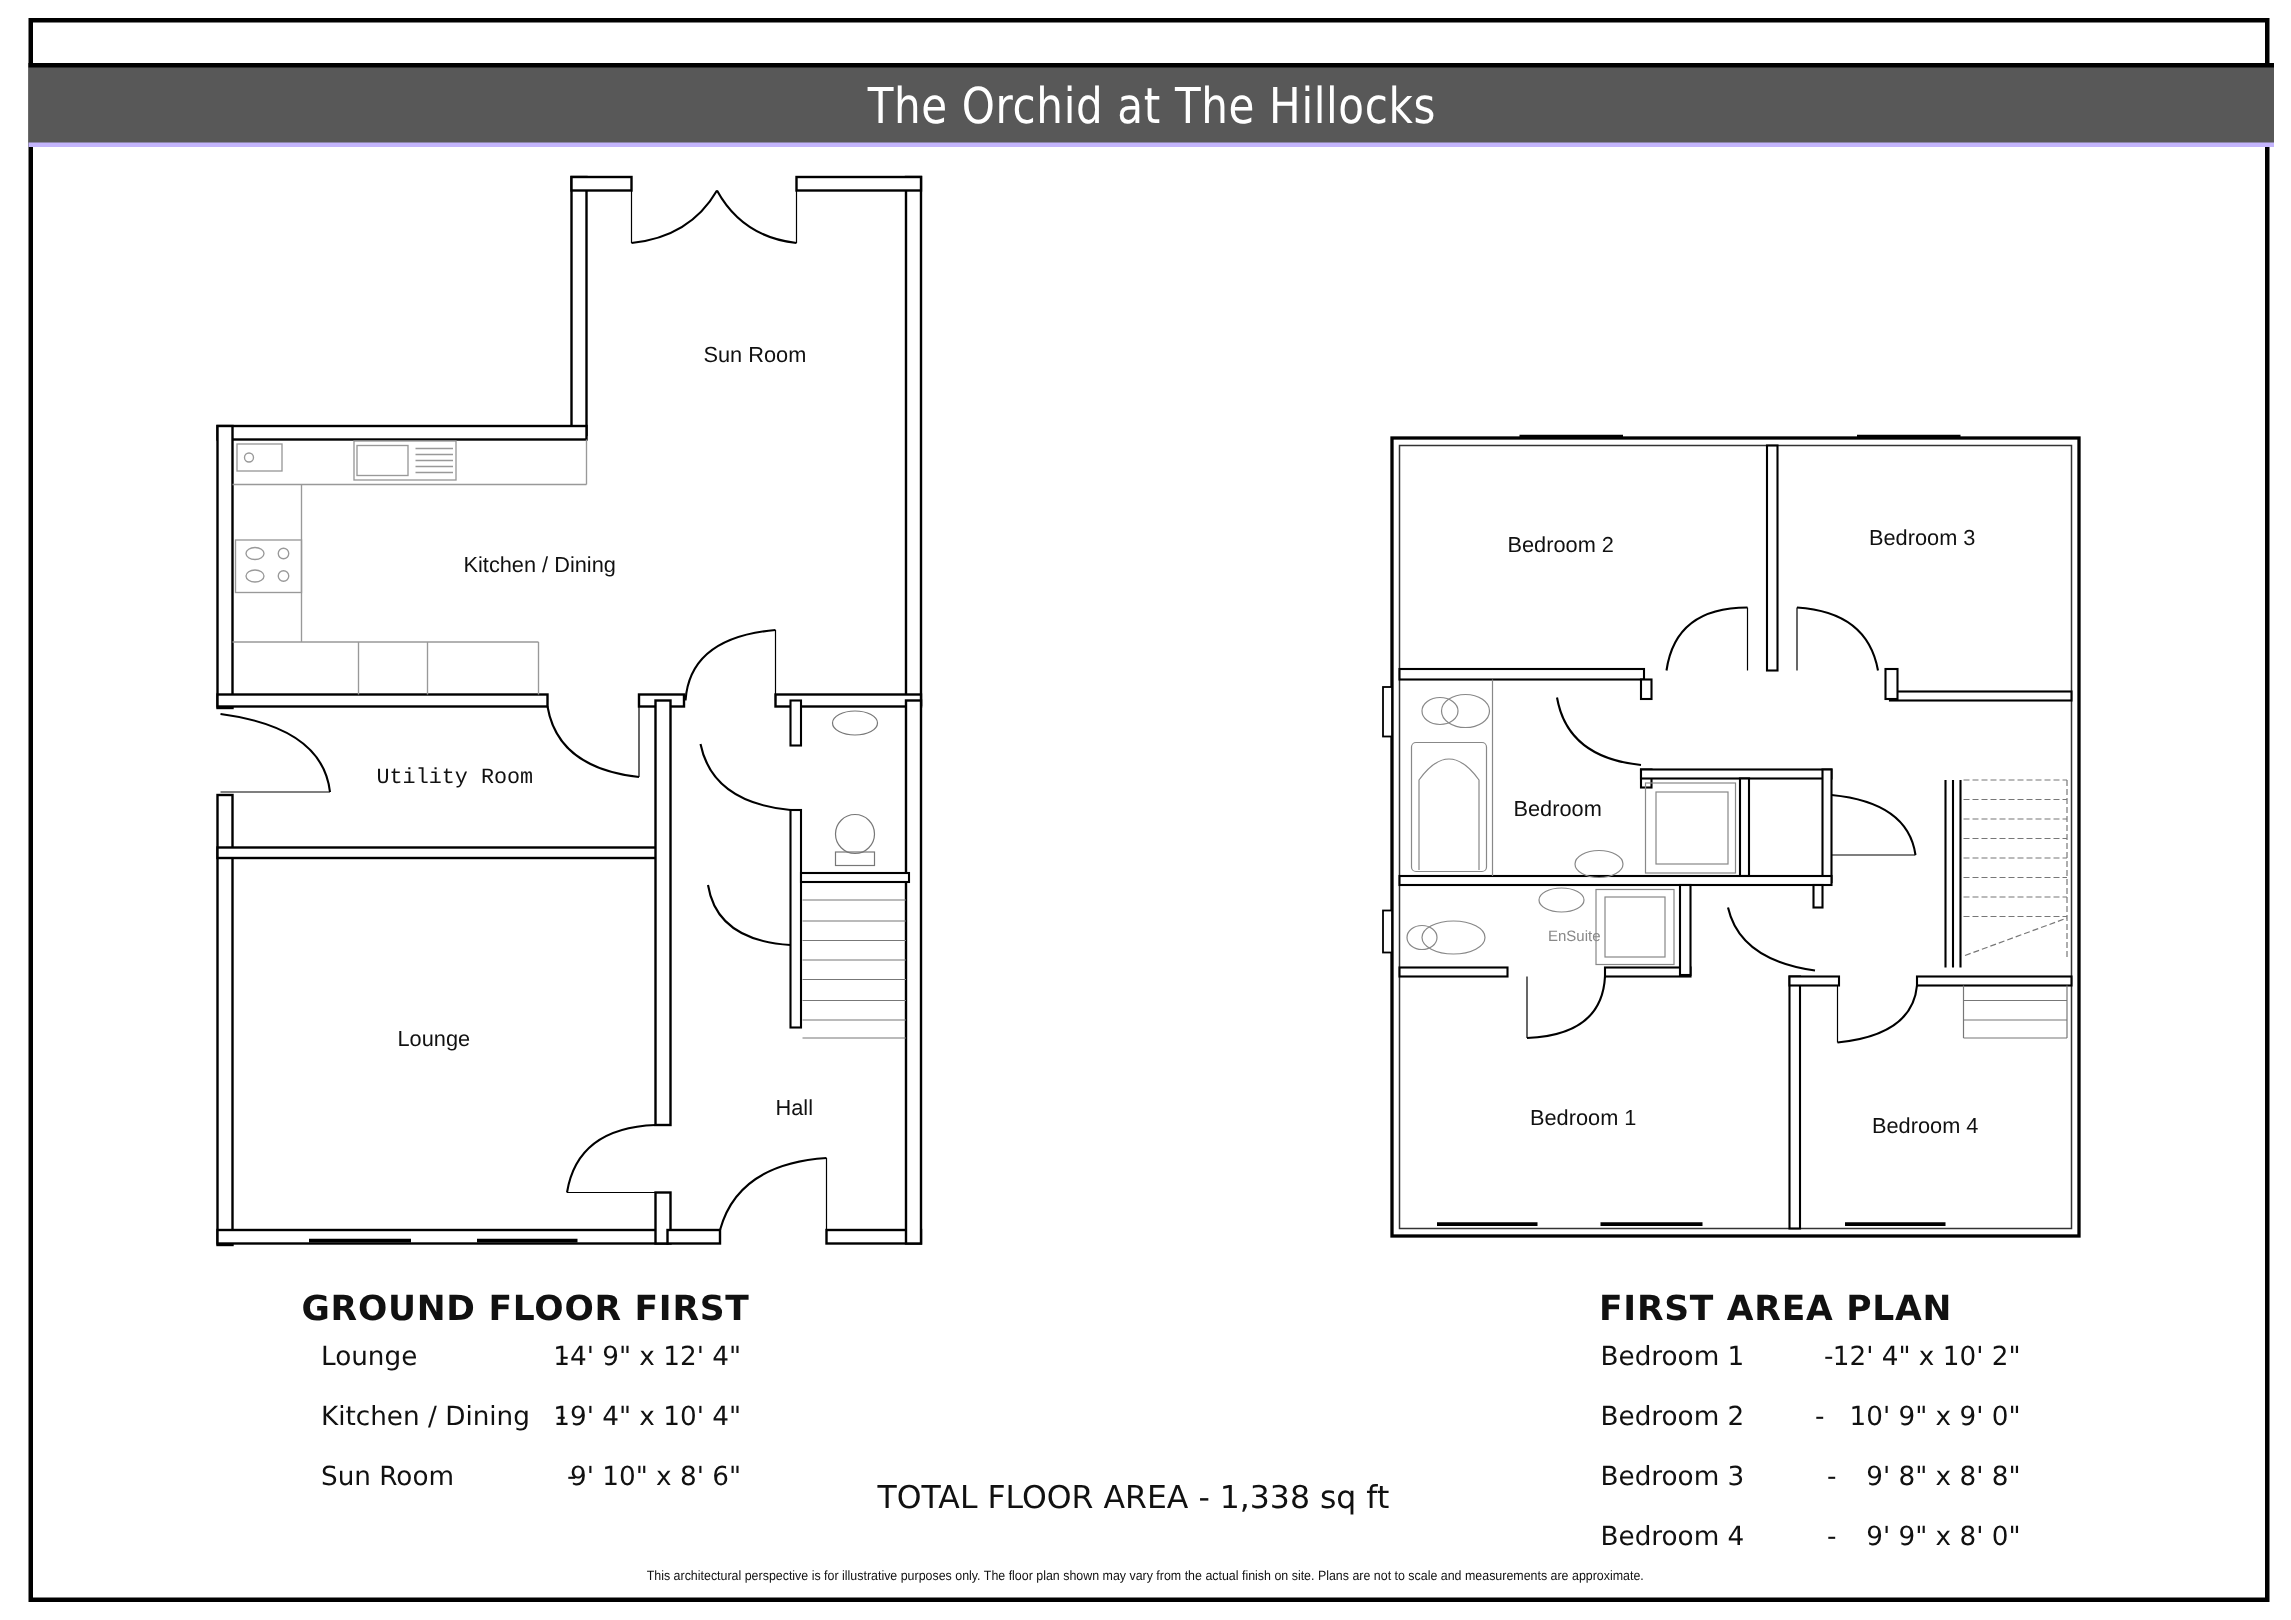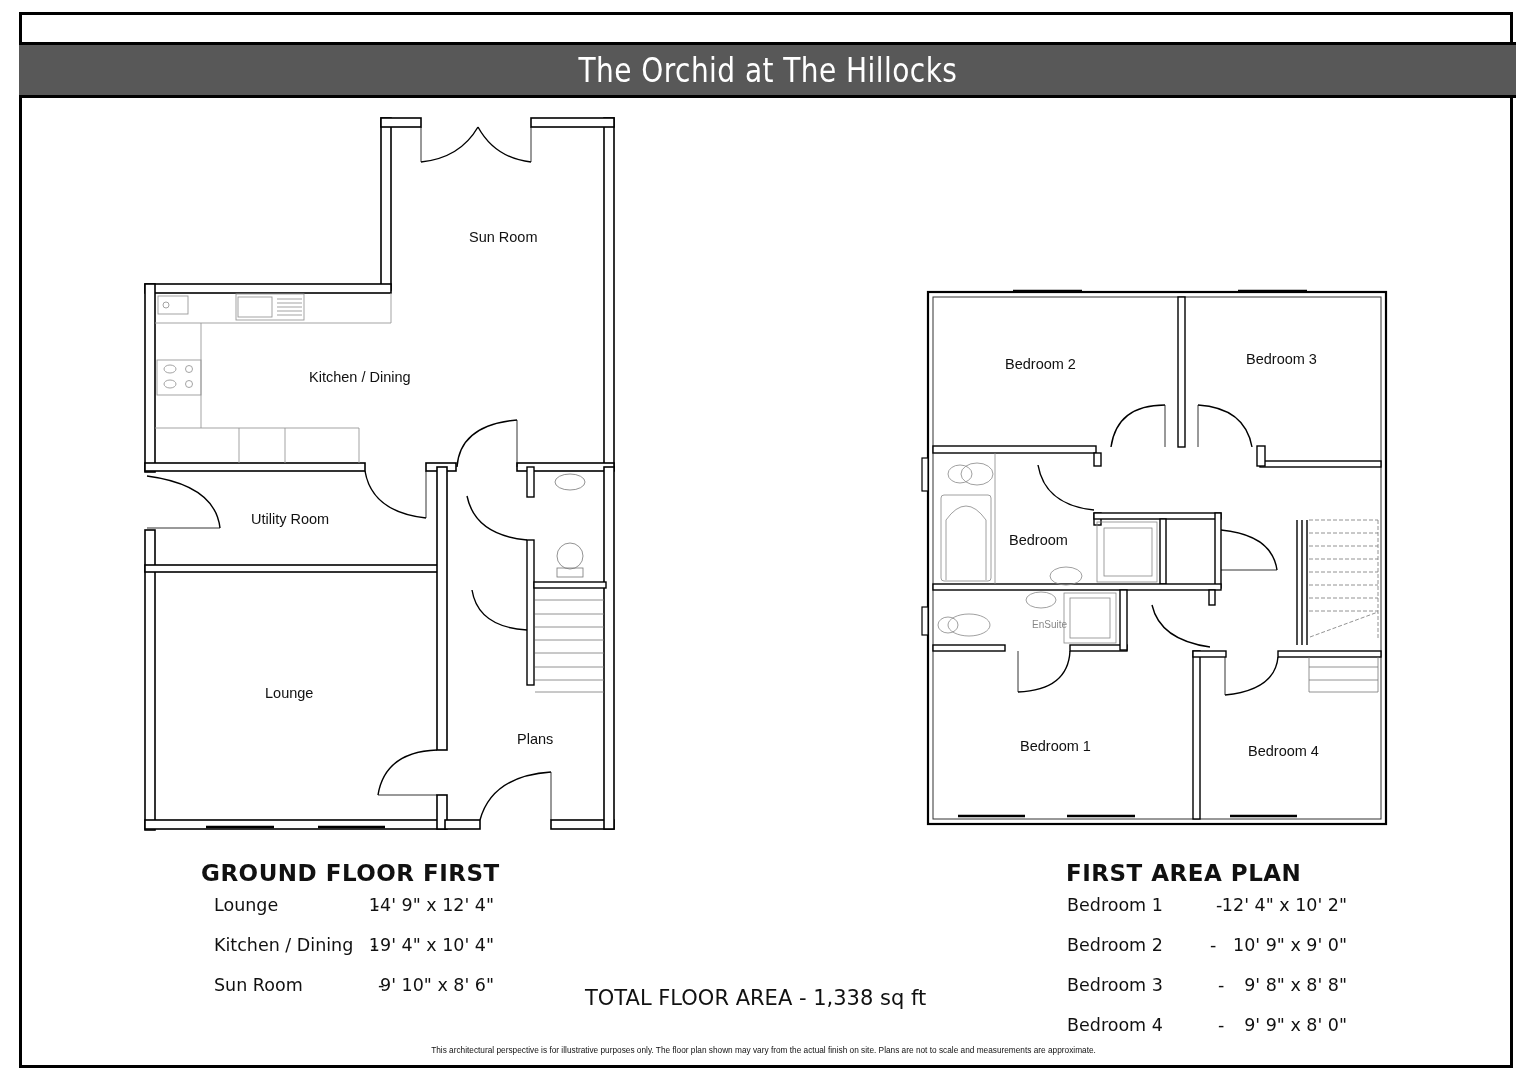--- a/index.html
+++ b/index.html
@@ -1,18 +1,18 @@
 <!DOCTYPE html>
 <html><head>
 <meta charset="utf-8">
 <style>
   html, body { margin:0; padding:0; background:#ffffff; }
   body { width:1527px; height:1080px; position:relative; overflow:hidden; font-family:"Liberation Sans", sans-serif; color:#111; }
   .frame { position:absolute; left:19px; top:12px; width:1494px; height:1056px; border:3px solid #000; box-sizing:border-box; }
-  .title-bar { position:absolute; left:19px; top:42px; width:1497px; height:56px; background:#585858; border-top:3px solid #000; border-bottom:3px solid #000000; box-sizing:border-box; display:flex; align-items:center; justify-content:center; }
+  .title-bar { position:absolute; left:19px; top:42px; width:1497px; height:56px; background:#585858; border-top:3px solid #000; border-bottom:3px solid #c4b5fd; box-sizing:border-box; display:flex; align-items:center; justify-content:center; }
   .title-bar span { color:#fff; font-family:"DejaVu Sans", sans-serif; font-size:33px; letter-spacing:0.5px; transform:scaleX(0.85); display:inline-block; }
   svg.plan { position:absolute; left:0; top:0; }
   .room-label { position:absolute; font-size:14.5px; font-family:"Liberation Sans", sans-serif; color:#111; white-space:nowrap; }
   .section-title { position:absolute; font-family:"DejaVu Sans", sans-serif; font-weight:bold; font-size:23px; letter-spacing:0.5px; white-space:nowrap; }
   .dim-row { position:absolute; font-family:"DejaVu Sans", sans-serif; font-size:17.5px; white-space:nowrap; }
   .dim-name { position:absolute; left:0; top:0; }
   .dim-sep { position:absolute; top:0; }
   .dim-val { position:absolute; top:0; text-align:right; }
   .total { position:absolute; left:585px; top:986px; font-family:"DejaVu Sans", sans-serif; font-weight:normal; font-size:21px; white-space:nowrap; }
   .disclaimer { position:absolute; left:0; width:1527px; top:1045px; text-align:center; font-size:9px; font-family:"Liberation Sans", sans-serif; color:#111; transform:scaleX(0.92); }
@@ -217,23 +217,23 @@
       </g>
     </g>
 
     <rect x="922" y="458" width="6" height="33" fill="#fff" stroke-width="1.2"></rect>
     <rect x="922" y="607" width="6" height="28" fill="#fff" stroke-width="1.2"></rect>
   </g>
 </svg>
 
 <div class="room-label" style="left:469px; top:229px;">Sun Room</div>
 <div class="room-label" style="left:309px; top:369px;">Kitchen / Dining</div>
-<div class="room-label" style="left:251px; top:511px;">Utility Room</div>
+<div class="room-label" style="left:251px; top:511px;font-family:Liberation Mono, monospace;">Utility Room</div>
 <div class="room-label" style="left:265px; top:685px;">Lounge</div>
-<div class="room-label" style="left:517px; top:731px;">Plans</div>
+<div class="room-label" style="left:517px; top:731px;">Hall</div>
 
 <div class="room-label" style="left:1005px; top:356px;">Bedroom 2</div>
 <div class="room-label" style="left:1246px; top:351px;">Bedroom 3</div>
 <div class="room-label" style="left:1009px; top:532px;">Bedroom</div>
 <div class="room-label" style="left:1032px; top:619px; font-size:10px; color:#888;">EnSuite</div>
 <div class="room-label" style="left:1020px; top:738px;">Bedroom 1</div>
 <div class="room-label" style="left:1248px; top:743px;">Bedroom 4</div>
 
 <div class="section-title" style="left:201px; top:860px;">GROUND FLOOR FIRST</div>
 

